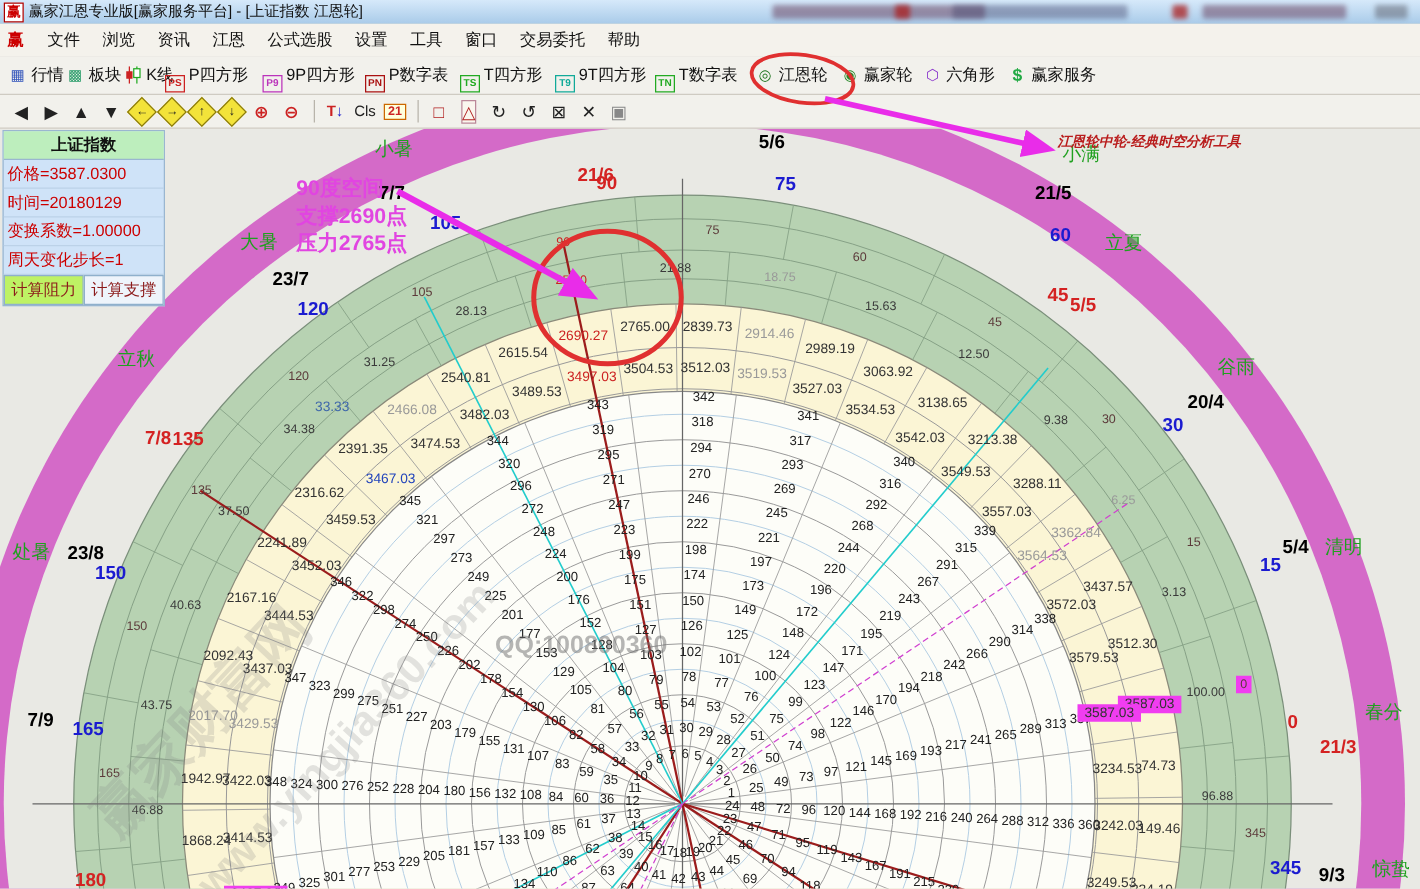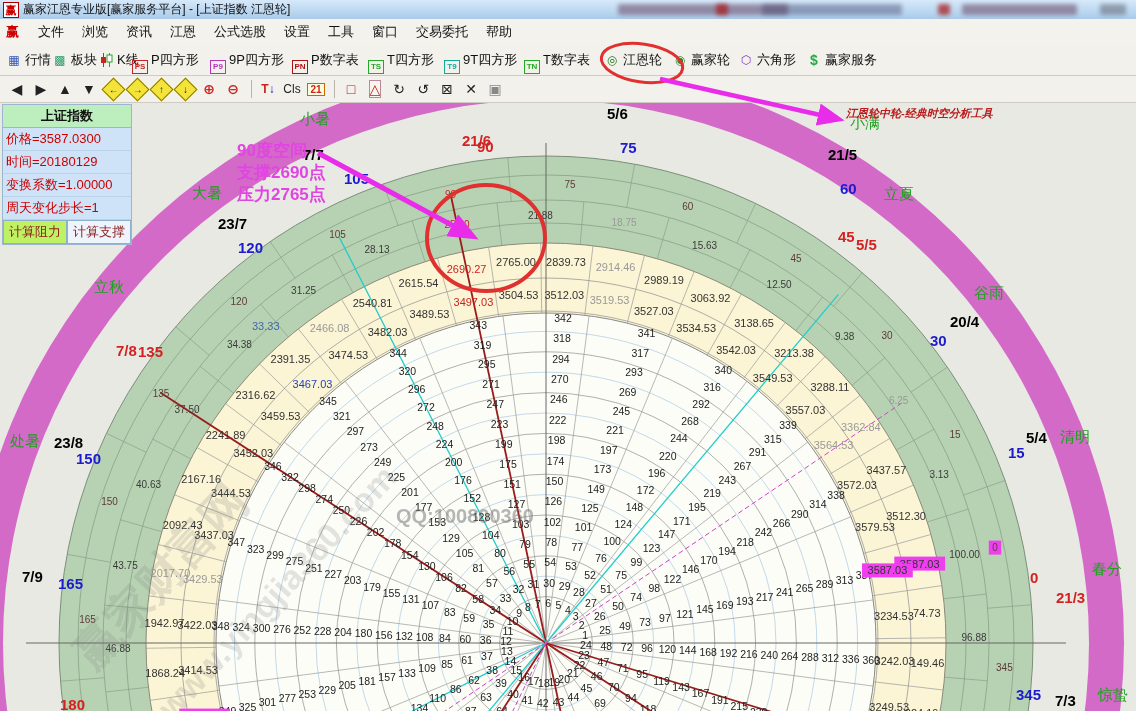--- a/index.html
+++ b/index.html
@@ -761,21 +761,21 @@
       <div class="rim term" style="left: 974px; top: 284px;">谷雨</div>
       <div class="rim date" style="left: 950px; top: 313px;">20/4</div>
       <div class="rim degb" style="left: 930px; top: 332px;">30</div>
       <div class="rim term" style="left: 1060px; top: 428px;">清明</div>
       <div class="rim date" style="left: 1026px; top: 429px;">5/4</div>
       <div class="rim degb" style="left: 1008px; top: 444px;">15</div>
       <div class="rim term" style="left: 1092px; top: 560px;">春分</div>
       <div class="rim dater" style="left: 1056px; top: 562px;">21/3</div>
       <div class="rim degr" style="left: 1030px; top: 569px;">0</div>
       <div class="rim term" style="left: 1098px; top: 686px;">惊蛰</div>
-      <div class="rim date" style="left: 1055px; top: 692px;">7/3</div>
+      <div class="rim date" style="left: 1055px; top: 692px;">9/3</div>
       <div class="rim degb" style="left: 1016px; top: 686px;">345</div>
       <div class="rim term" style="left: 192px; top: 184px;">大暑</div>
       <div class="rim date" style="left: 218px; top: 215px;">23/7</div>
       <div class="rim degb" style="left: 238px; top: 239px;">120</div>
       <div class="rim term" style="left: 94px; top: 278px;">立秋</div>
       <div class="rim dater" style="left: 116px; top: 315px;">7/8</div>
       <div class="rim degr" style="left: 138px; top: 343px;">135</div>
       <div class="rim term" style="left: 10px; top: 432px;">处暑</div>
       <div class="rim date" style="left: 54px; top: 434px;">23/8</div>
       <div class="rim degb" style="left: 76px; top: 450px;">150</div>

